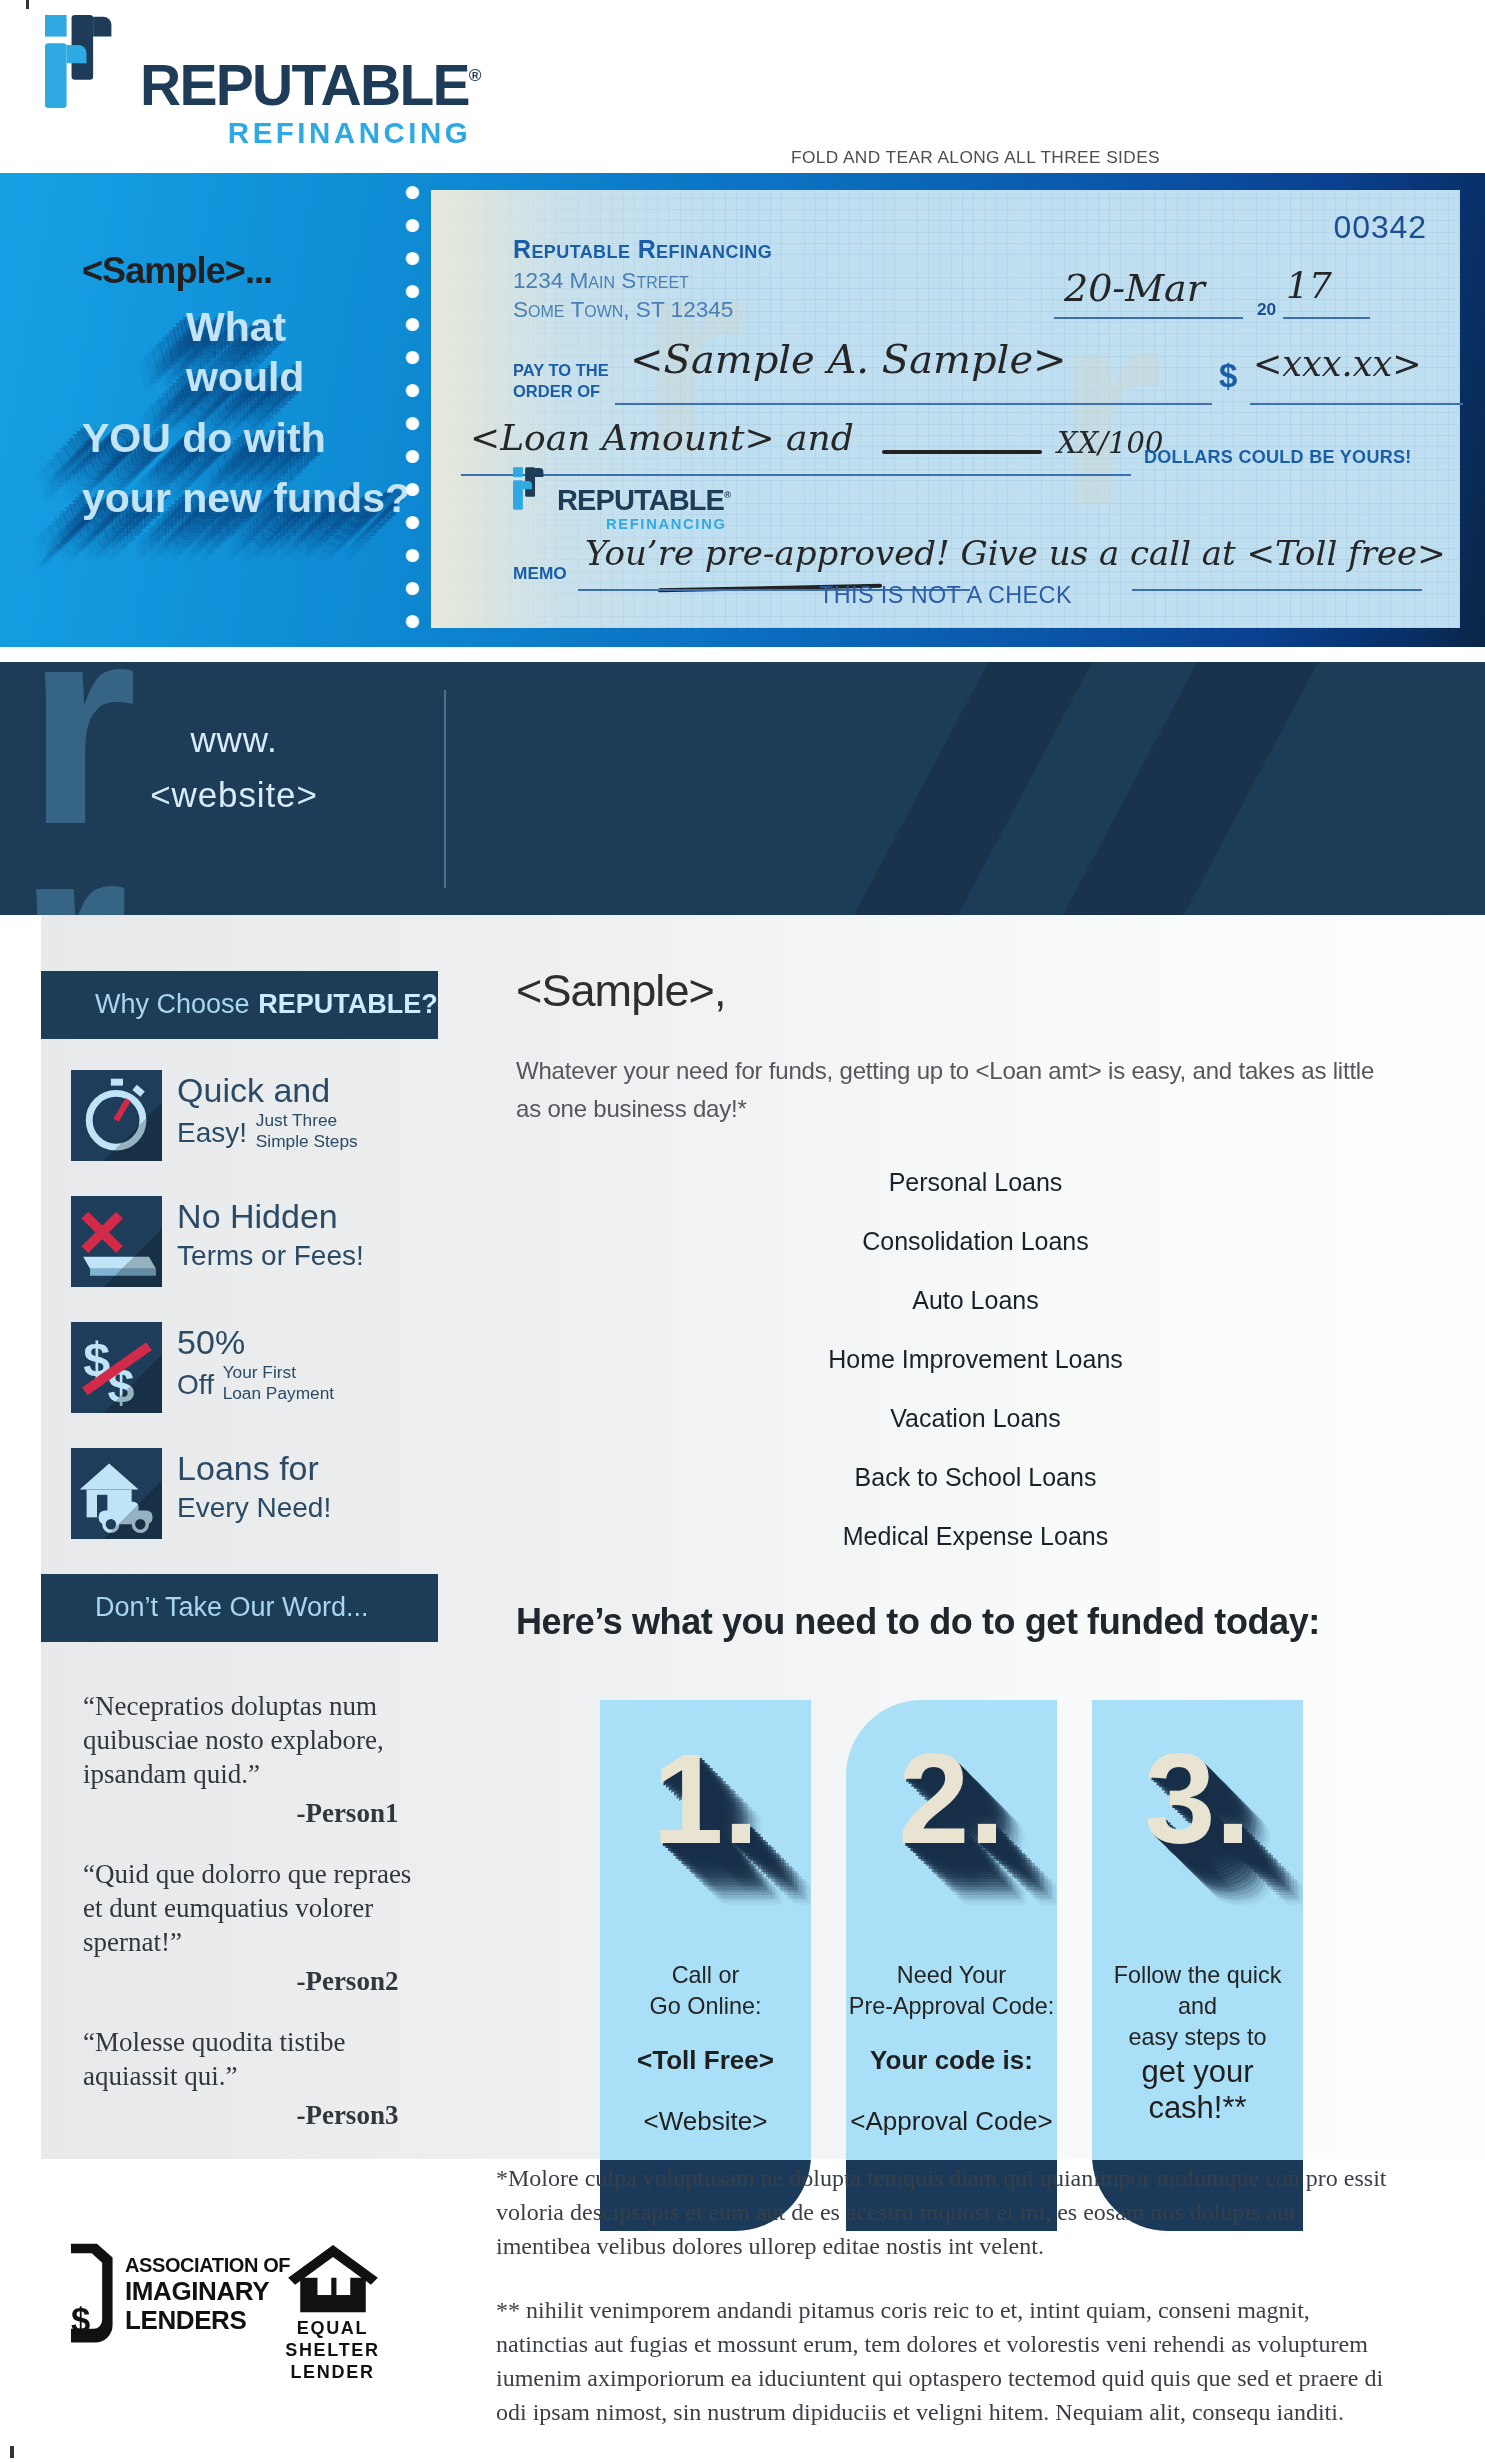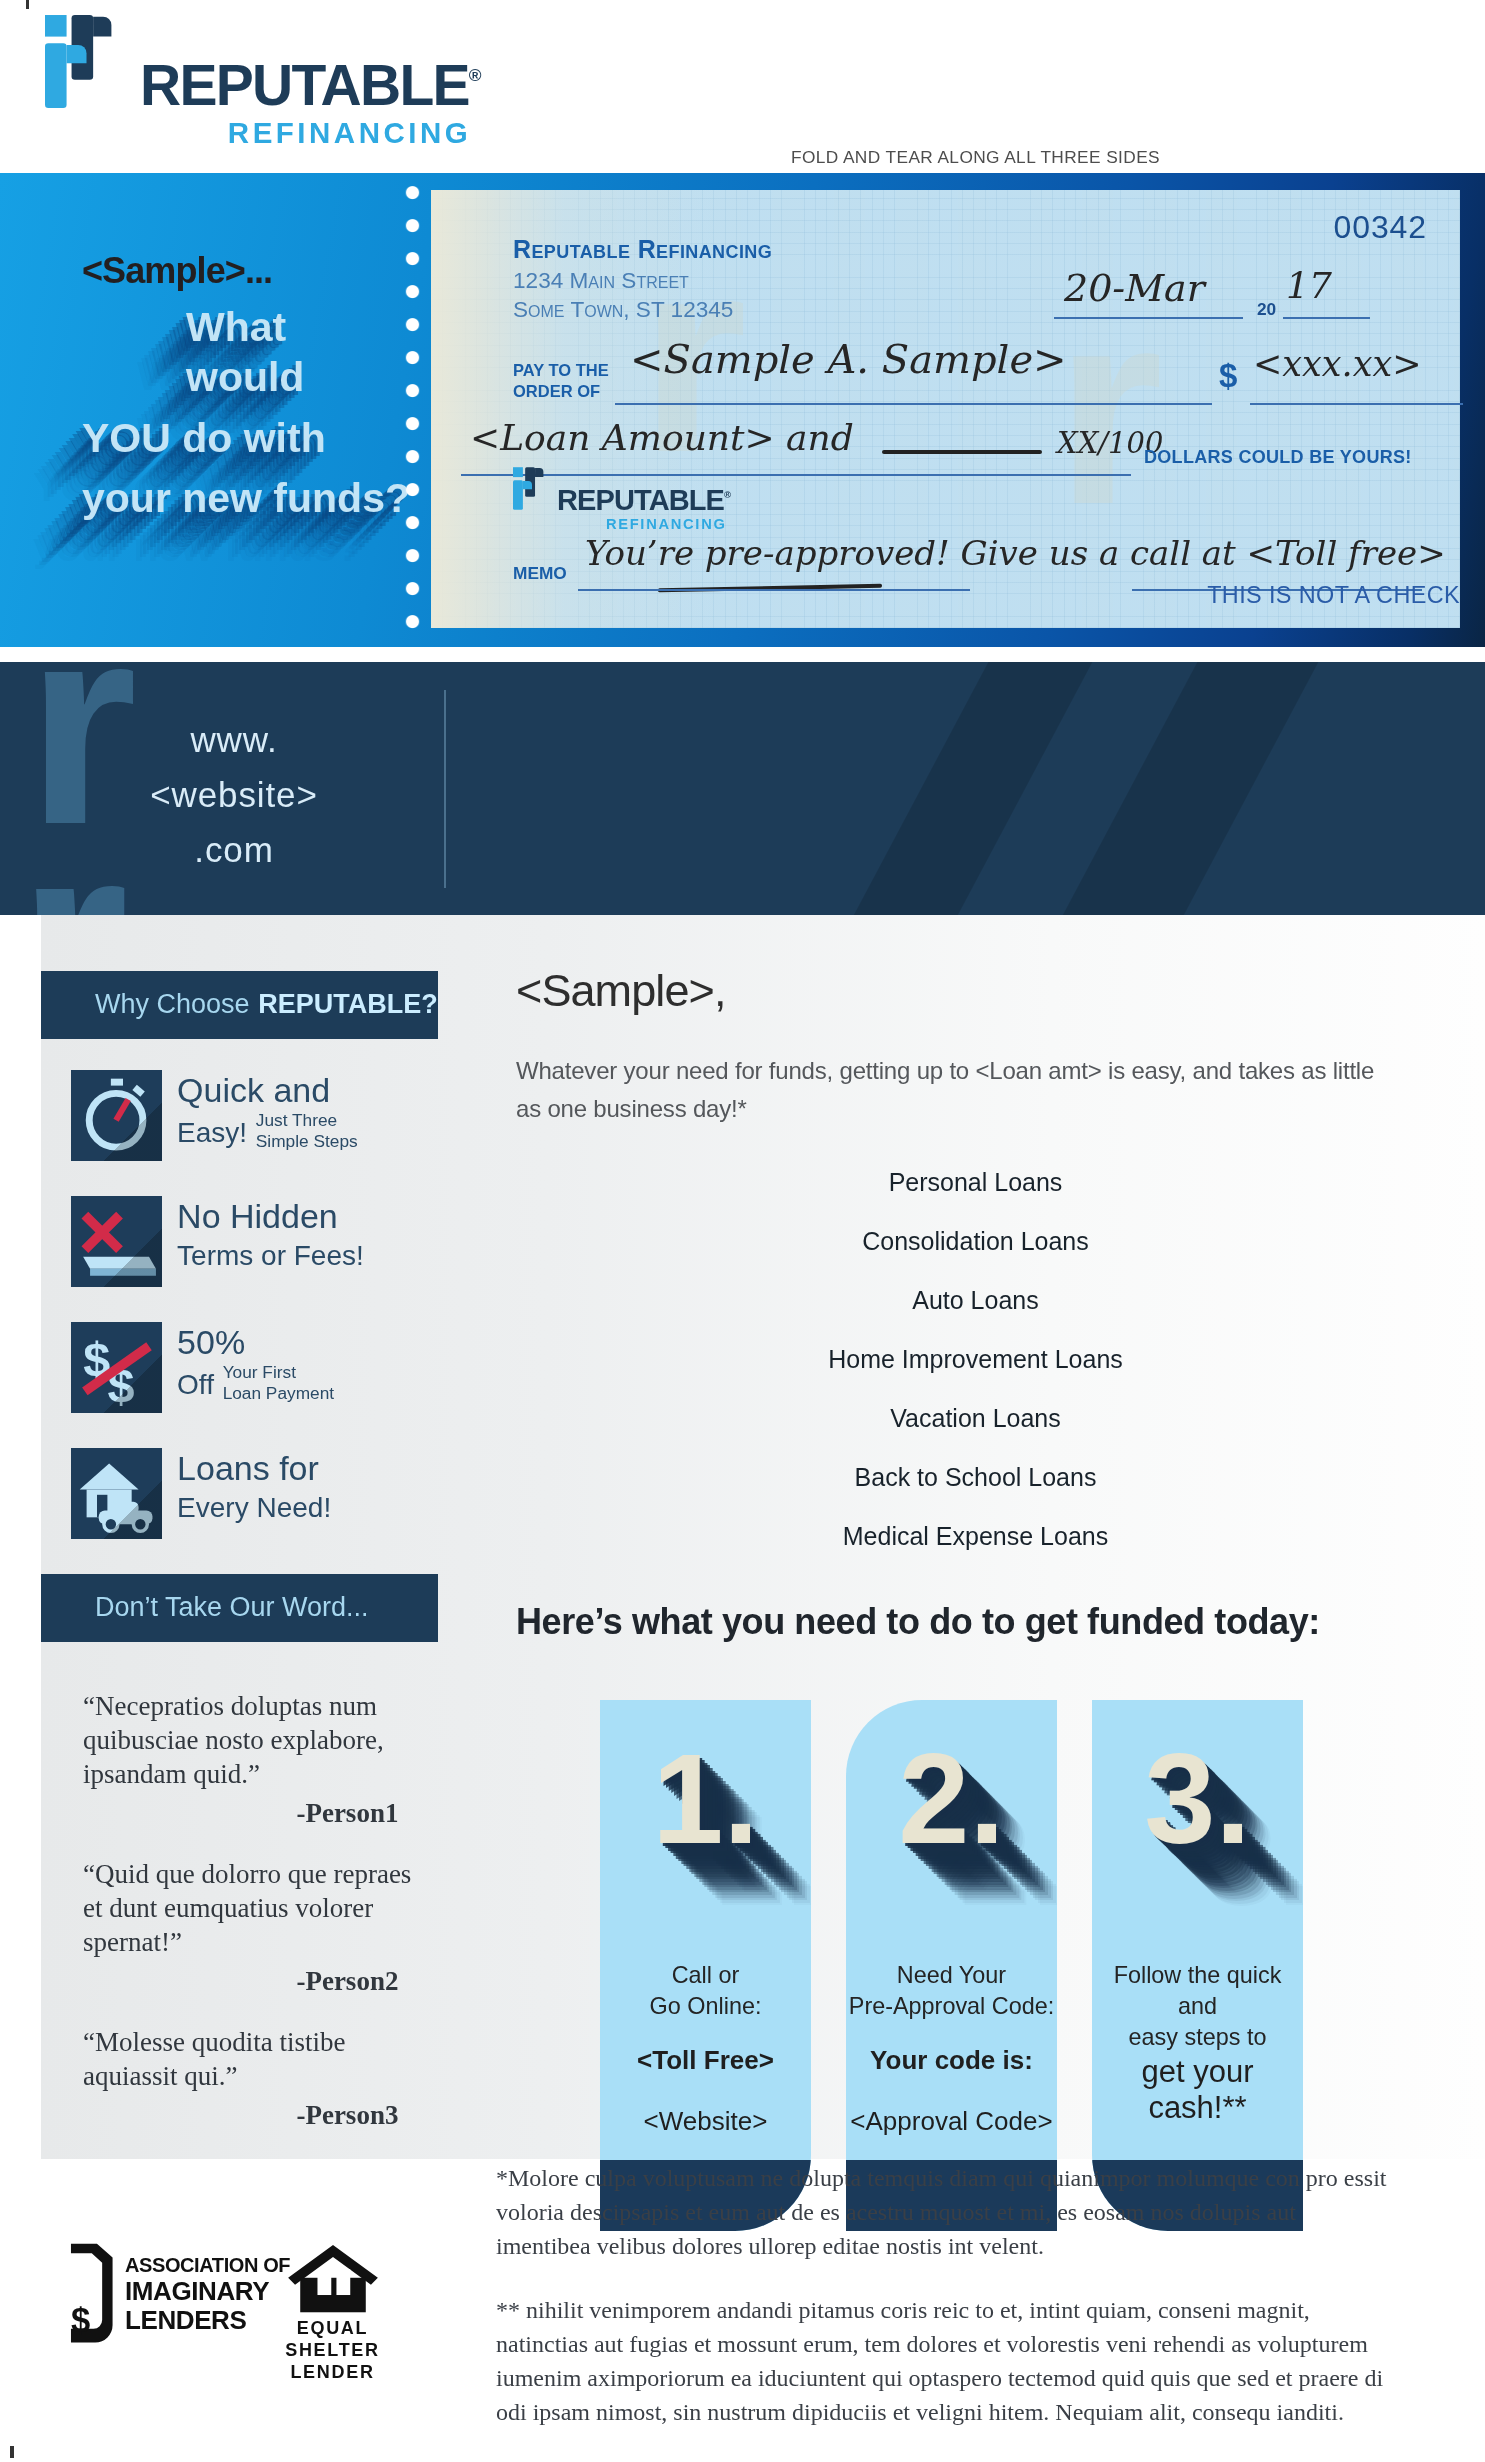--- a/index.html
+++ b/index.html
@@ -57,21 +57,21 @@
   #check .frac-hw{position:absolute;left:626px;top:236px;font-size:29px;}
   #check .dollars{position:absolute;left:713px;top:257px;font-size:18px;font-weight:bold;color:#1A5EA8;letter-spacing:0.3px;}
   #check-logo{position:absolute;left:82px;top:276px;display:flex;}
   #check-logo .wordmark{margin-left:6px;}
   #check-logo .brand-word{font-size:29px;line-height:29px;margin-top:14px;letter-spacing:-0.9px;}
   #check-logo .brand-reg{font-size:9.5px;vertical-align:12px;color:#1E3C58;font-weight:bold;}
   #check-logo .brand-sub{font-size:14.7px;letter-spacing:1.7px;margin-top:0.9px;padding-right:3.5px;}
   #check .memo-label{position:absolute;left:82px;top:373px;font-size:17.3px;font-weight:bold;color:#1A5EA8;}
   #check .memo-hw{position:absolute;left:154px;top:343px;font-size:34px;white-space:nowrap;}
   #check .memo-ink{position:absolute;left:227px;top:396px;width:224px;height:3.5px;background:#222;transform:rotate(-1.2deg);border-radius:1.7px;}
-  #check .notacheck{position:absolute;left:0;top:392px;width:100%;text-align:right;font-size:23.4px;color:#2A5CA8;letter-spacing:0.4px;}
+  #check .notacheck{position:absolute;left:0;top:392px;width:100%;text-align:center;font-size:23.4px;color:#2A5CA8;letter-spacing:0.4px;}
 
   
   #navy-banner{position:absolute;left:0;top:662px;width:1486px;height:253px;background:#1D3C58;overflow:hidden;}
   .banner-wm{position:absolute;font-size:286px;font-weight:bold;color:rgba(95,165,208,.38);line-height:.8;}
   .banner-slash{position:absolute;background:rgba(0,0,0,.14);transform:skewX(-28deg);}
   #banner-url{position:absolute;left:78px;top:50px;width:312px;text-align:center;font-size:35px;font-weight:300;color:#D9ECF8;line-height:55px;letter-spacing:0.9px;}
   #banner-divider{position:absolute;left:444px;top:28px;width:1.7px;height:198px;background:rgba(160,210,240,.35);}
   #banner-headlines{position:absolute;left:473px;top:24px;font-size:64px;font-weight:800;color:#FFFFFF;line-height:90px;letter-spacing:-0.9px;
     text-shadow:3.5px 3.5px rgba(13,28,44,.5),7px 7px rgba(13,28,44,.47),10.4px 10.4px rgba(13,28,44,.44),
       14px 14px rgba(13,28,44,.4),17.3px 17.3px rgba(13,28,44,.37),21px 21px rgba(13,28,44,.34),
@@ -217,21 +217,20 @@
   </div>
 
   <div id="navy-banner">
     <div class="banner-wm" style="left:26px;top:-52px;">r</div>
     <div class="banner-wm" style="left:17.3px;top:165px;">r</div>
     <div class="banner-slash" style="left:919px;top:-17.3px;width:104px;height:295px;"></div>
     <div class="banner-slash" style="left:1128px;top:-17.3px;width:121px;height:295px;"></div>
     <div id="banner-url">
       <div>www.</div>
       <div>&lt;website&gt;</div>
-      <div>.com</div>
     </div>
     <div id="banner-divider"></div>
   </div>
 
   <div id="content-bg"></div>
 
   <div id="sidebar">
     <div class="side-bar-head">
       <span class="reg-part">Why Choose</span>
       <span class="bold-part">REPUTABLE?</span>

